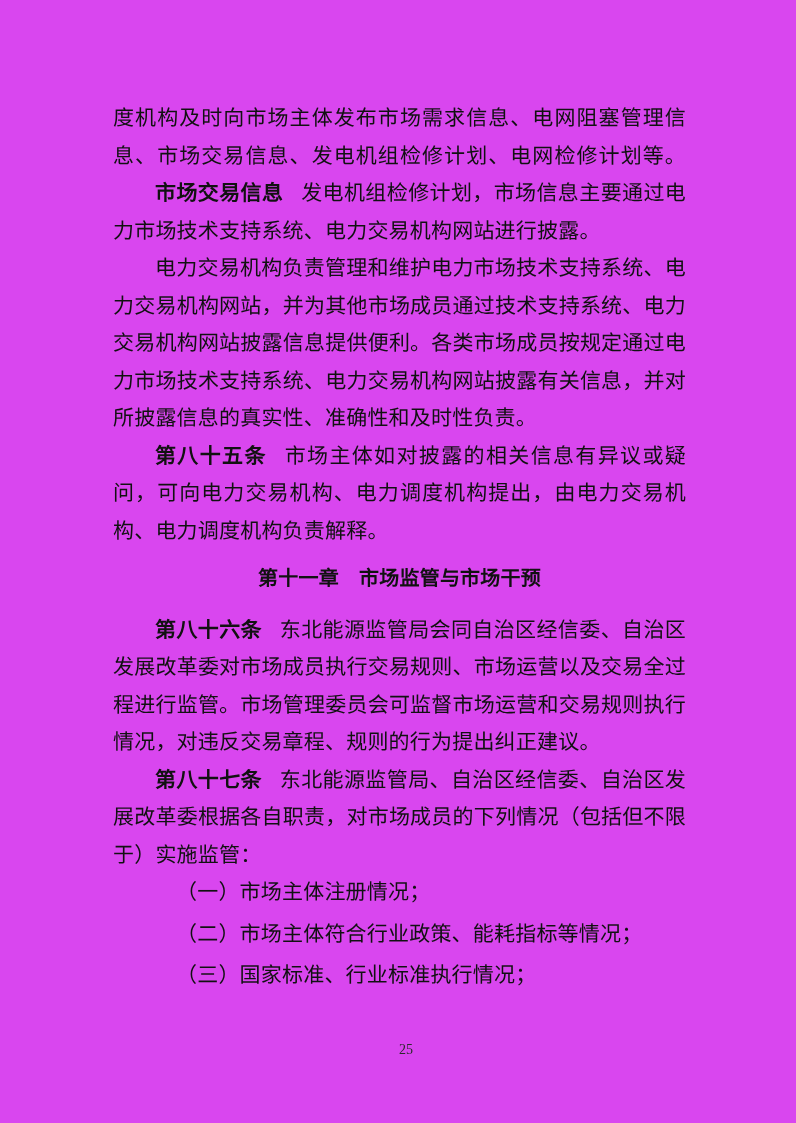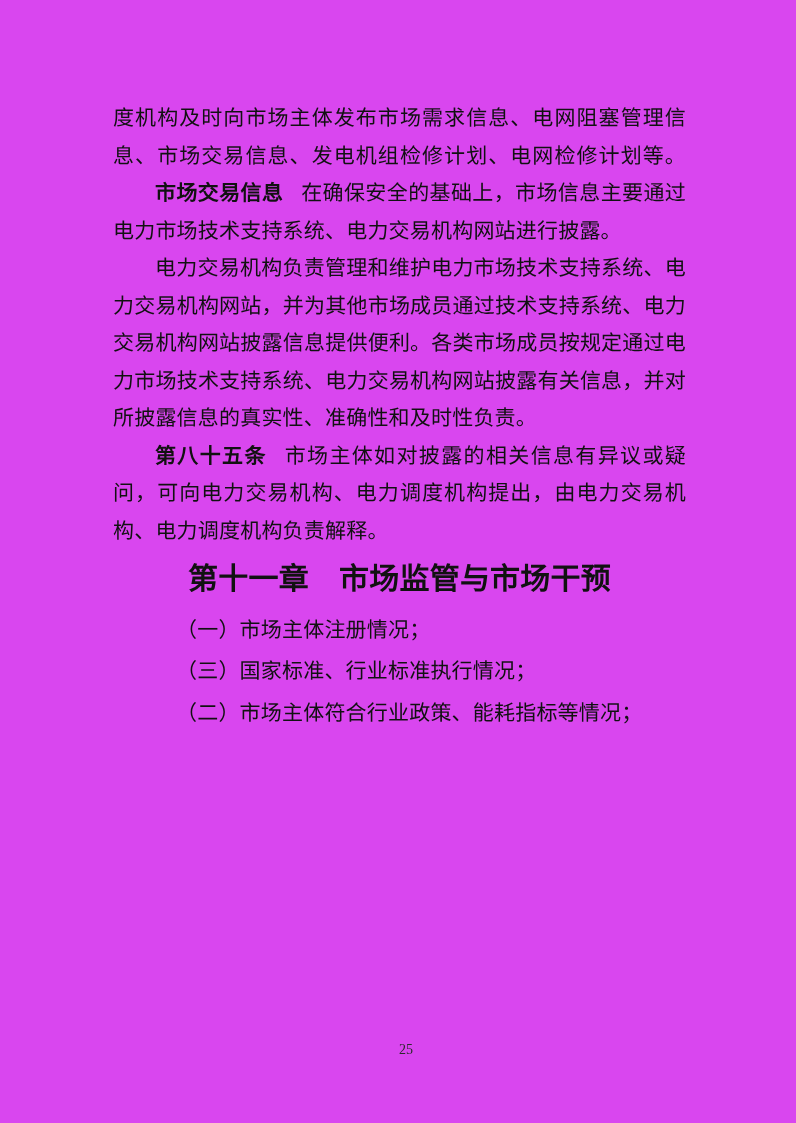--- a/index.html
+++ b/index.html
@@ -23,21 +23,21 @@
     line-height: 37.5px;
     text-align: justify;
     text-justify: inter-character;
     letter-spacing: 0.2px;
   }
   .para { text-indent: 2em; }
   .para.no-indent { text-indent: 0; }
   .para.fill-last { text-align-last: justify; }
   .term { font-weight: bold; margin-right: 0.85em; }
   .chapter {
-    font-size: 30px;
+    font-size: 20px;
     font-weight: bold;
     text-align: center;
     text-align-last: center;
     text-indent: 0;
     line-height: 37.5px;
     margin: 10px 0 14px 0;
   }
   .list-item { text-indent: 3em; }
   .list-item + .list-item { margin-top: 4px; }
   .page-number {
@@ -52,32 +52,34 @@
   }
 </style>
 </head>
 <body>
 
 <div class="page">
   <div class="content">
 
     <p class="para no-indent fill-last">度机构及时向市场主体发布市场需求信息、电网阻塞管理信息、市场交易信息、发电机组检修计划、电网检修计划等。</p>
 
-    <p class="para"><span class="term">市场交易信息</span><span>在确保安全的基础上，市场信息主要通过电力市场技术支持系统、电力交易机构网站进行披露。</span></p>
+    <p class="para"><span class="term">市场交易信息</span><span>发电机组检修计划，市场信息主要通过电力市场技术支持系统、电力交易机构网站进行披露。</span></p>
 
     <p class="para">电力交易机构负责管理和维护电力市场技术支持系统、电力交易机构网站，并为其他市场成员通过技术支持系统、电力交易机构网站披露信息提供便利。各类市场成员按规定通过电力市场技术支持系统、电力交易机构网站披露有关信息，并对所披露信息的真实性、准确性和及时性负责。</p>
 
     <p class="para"><span class="term">第八十五条</span><span>市场主体如对披露的相关信息有异议或疑问，可向电力交易机构、电力调度机构提出，由电力交易机构、电力调度机构负责解释。</span></p>
 
     <h2 class="chapter">第十一章　市场监管与市场干预</h2>
 
+    <p class="para"><span class="term">第八十六条</span><span>东北能源监管局会同自治区经信委、自治区发展改革委对市场成员执行交易规则、市场运营以及交易全过程进行监管。市场管理委员会可监督市场运营和交易规则执行情况，对违反交易章程、规则的行为提出纠正建议。</span></p>
 
+    <p class="para"><span class="term">第八十七条</span><span>东北能源监管局、自治区经信委、自治区发展改革委根据各自职责，对市场成员的下列情况（包括但不限于）实施监管：</span></p>
 
     <p class="para list-item">（一）市场主体注册情况；</p>
 
+    <p class="para list-item">（二）市场主体符合行业政策、能耗指标等情况；</p>
+
     <p class="para list-item">（三）国家标准、行业标准执行情况；</p>
-
-    <p class="para list-item">（二）市场主体符合行业政策、能耗指标等情况；</p>
 
   </div>
 
   <div class="page-number">25</div>
 </div>
 
 </body></html>

